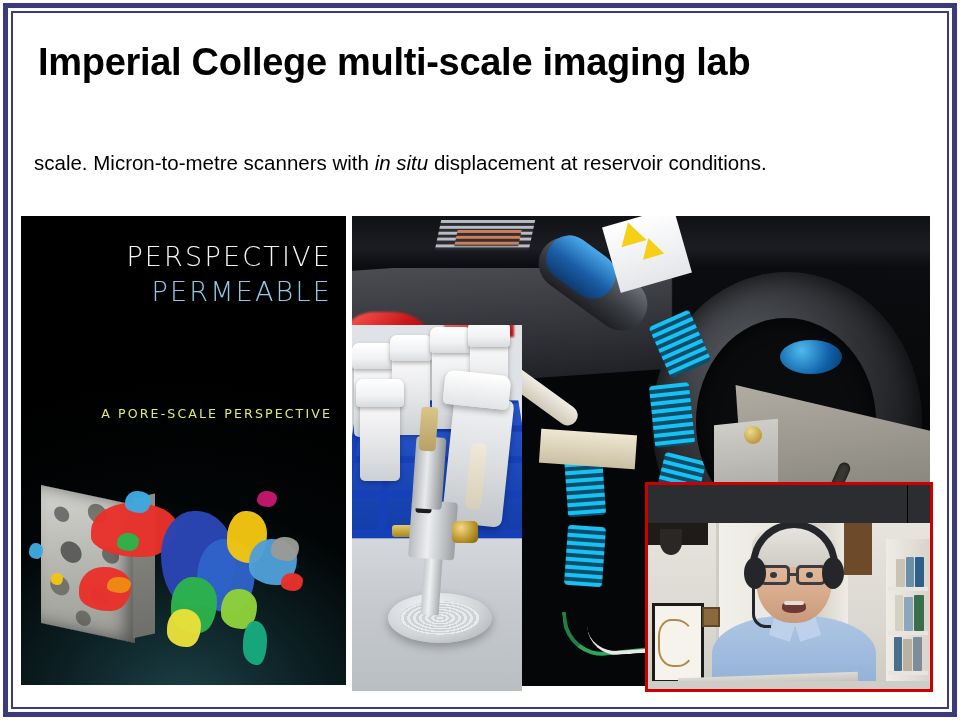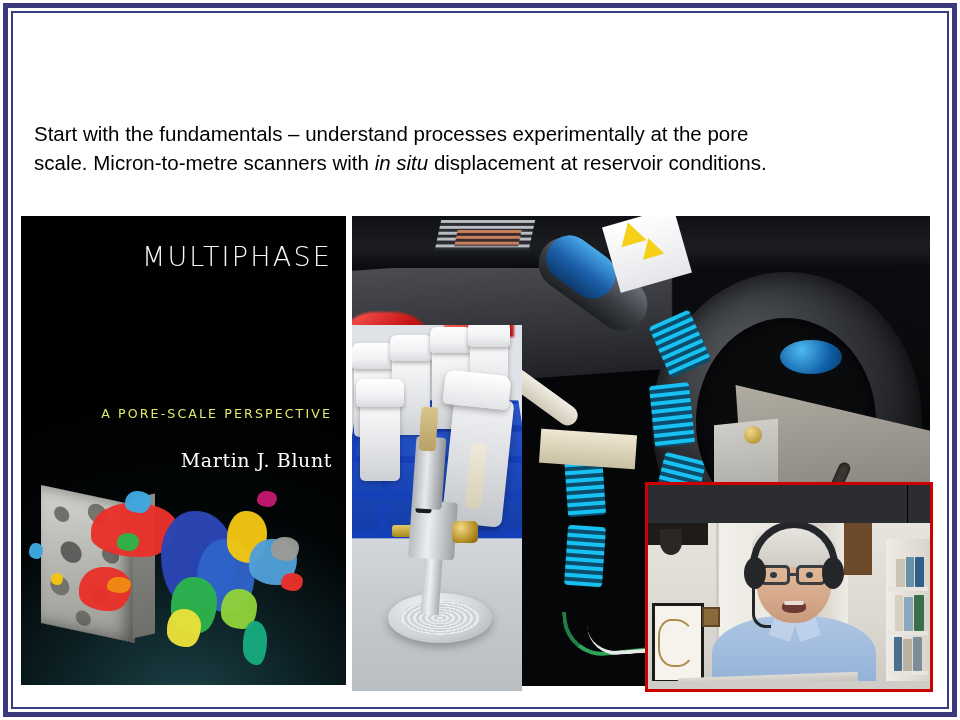--- a/index.html
+++ b/index.html
@@ -478,32 +478,33 @@
   .laptop-lid { position:absolute; left:30px; bottom:0; width:180px; height:14px; background: linear-gradient(180deg,#dedbd4,#b9b6af); transform: rotate(-2deg); }
 </style>
 </head>
 <body>
 
 <div class="slide">
 
   <div class="border-outer"></div>
   <div class="border-inner"></div>
 
+  <div class="title">Imperial College multi-scale imaging lab</div>
 
   <div class="body-text">
-    <span>Start with the fundamentals – understand processes experimentally at the pore</span><br>
+    <br>
     <span>scale.  Micron-to-metre scanners with </span><span class="ital">in situ</span><span> displacement at reservoir conditions.</span><br>
   </div>
 
   <div class="book">
     <div class="book-title">
-      <span class="bt-1">MULTIPHASE</span>
+      <span class="bt-1">PERSPECTIVE</span>
+      <span class="bt-3">PERMEABLE</span>
     </div>
     <div class="book-sub">A PORE-SCALE PERSPECTIVE</div>
-    <div class="book-author">Martin J. Blunt</div>
 
     <div class="pore-art">
       <div class="rock-cube"></div>
       <div class="blob b1"></div>
         <div class="blob b2"></div>
         <div class="blob b3"></div>
       <div class="blob b4"></div>
         <div class="blob b5"></div>
         <div class="blob b6"></div>
       <div class="blob b7"></div>

